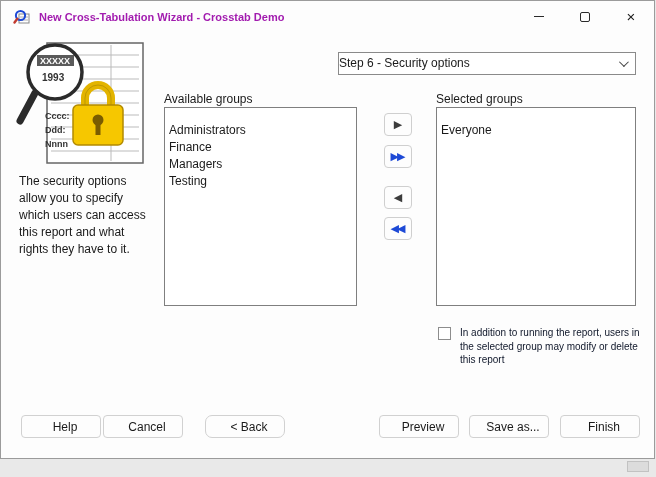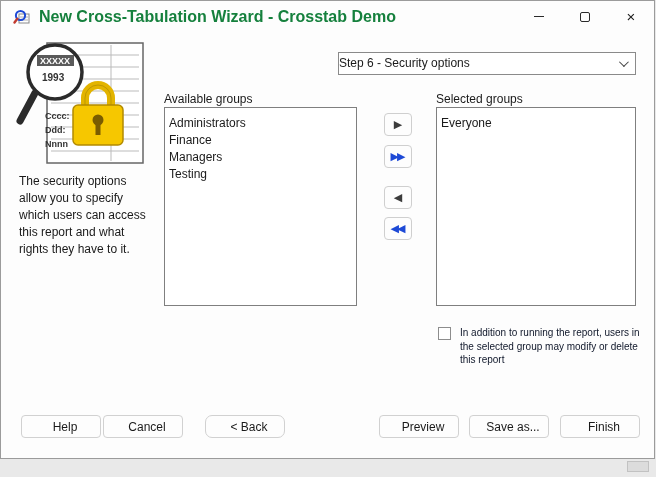--- a/index.html
+++ b/index.html
@@ -14,21 +14,21 @@
     position:absolute; left:0; top:0; width:655px; height:459px;
     background:#fdfdfd; border:1px solid #9b9b9b;
   }
   
   .titlebar {
     position:absolute; left:0; top:0; right:0; height:31px;
     display:flex; align-items:center; background:#fdfdfd;
   }
   .app-icon { margin-left:12px; width:18px; height:18px; flex:0 0 auto; }
   .title-text {
-    margin-left:8px; font-size:16px; font-weight:700; color:#15803d;
+    margin-left:8px; font-size:11px; font-weight:700; color:#a21caf;
     white-space:nowrap;
   }
   .tb-controls { margin-left:auto; display:flex; height:100%; }
   .tb-btn {
     width:46px; height:100%; display:flex; align-items:center; justify-content:center;
     cursor:default;
   }
   .min-glyph { width:10px; height:1px; background:#2a2a2a; }
   .max-glyph { width:10px; height:10px; border:1px solid #2a2a2a; border-radius:2px; }
   .close-glyph { font-size:15px; color:#1a1a1a; line-height:1; }
@@ -49,21 +49,21 @@
   .description {
     position:absolute; left:18px; top:172px; width:134px;
     font-size:12px; line-height:1.42; color:#1a1a1a;
   }
   
   .list-label { position:absolute; font-size:12px; color:#1a1a1a; }
   .lbl-available { left:163px; top:91px; }
   .lbl-selected  { left:435px; top:91px; }
   .listbox {
     position:absolute; top:106px; height:199px; background:#ffffff;
-    border:1px solid #7f7f7f; overflow:hidden; padding-top:7px;
+    border:1px solid #7f7f7f; overflow:hidden; padding-top:14px;
   }
   .lb-available { left:163px; width:193px; }
   .lb-selected  { left:435px; width:200px; }
   .lb-item { font-size:12px; color:#1a1a1a; padding:1px 0 2px 4px; line-height:14px; }
   
   .xfer-btn {
     position:absolute; left:383px; width:28px; height:23px;
     background:#fdfdfd; border:1px solid #cfcfcf; border-radius:4px;
     display:flex; align-items:center; justify-content:center;
     font-size:11px; line-height:1; cursor:default;

